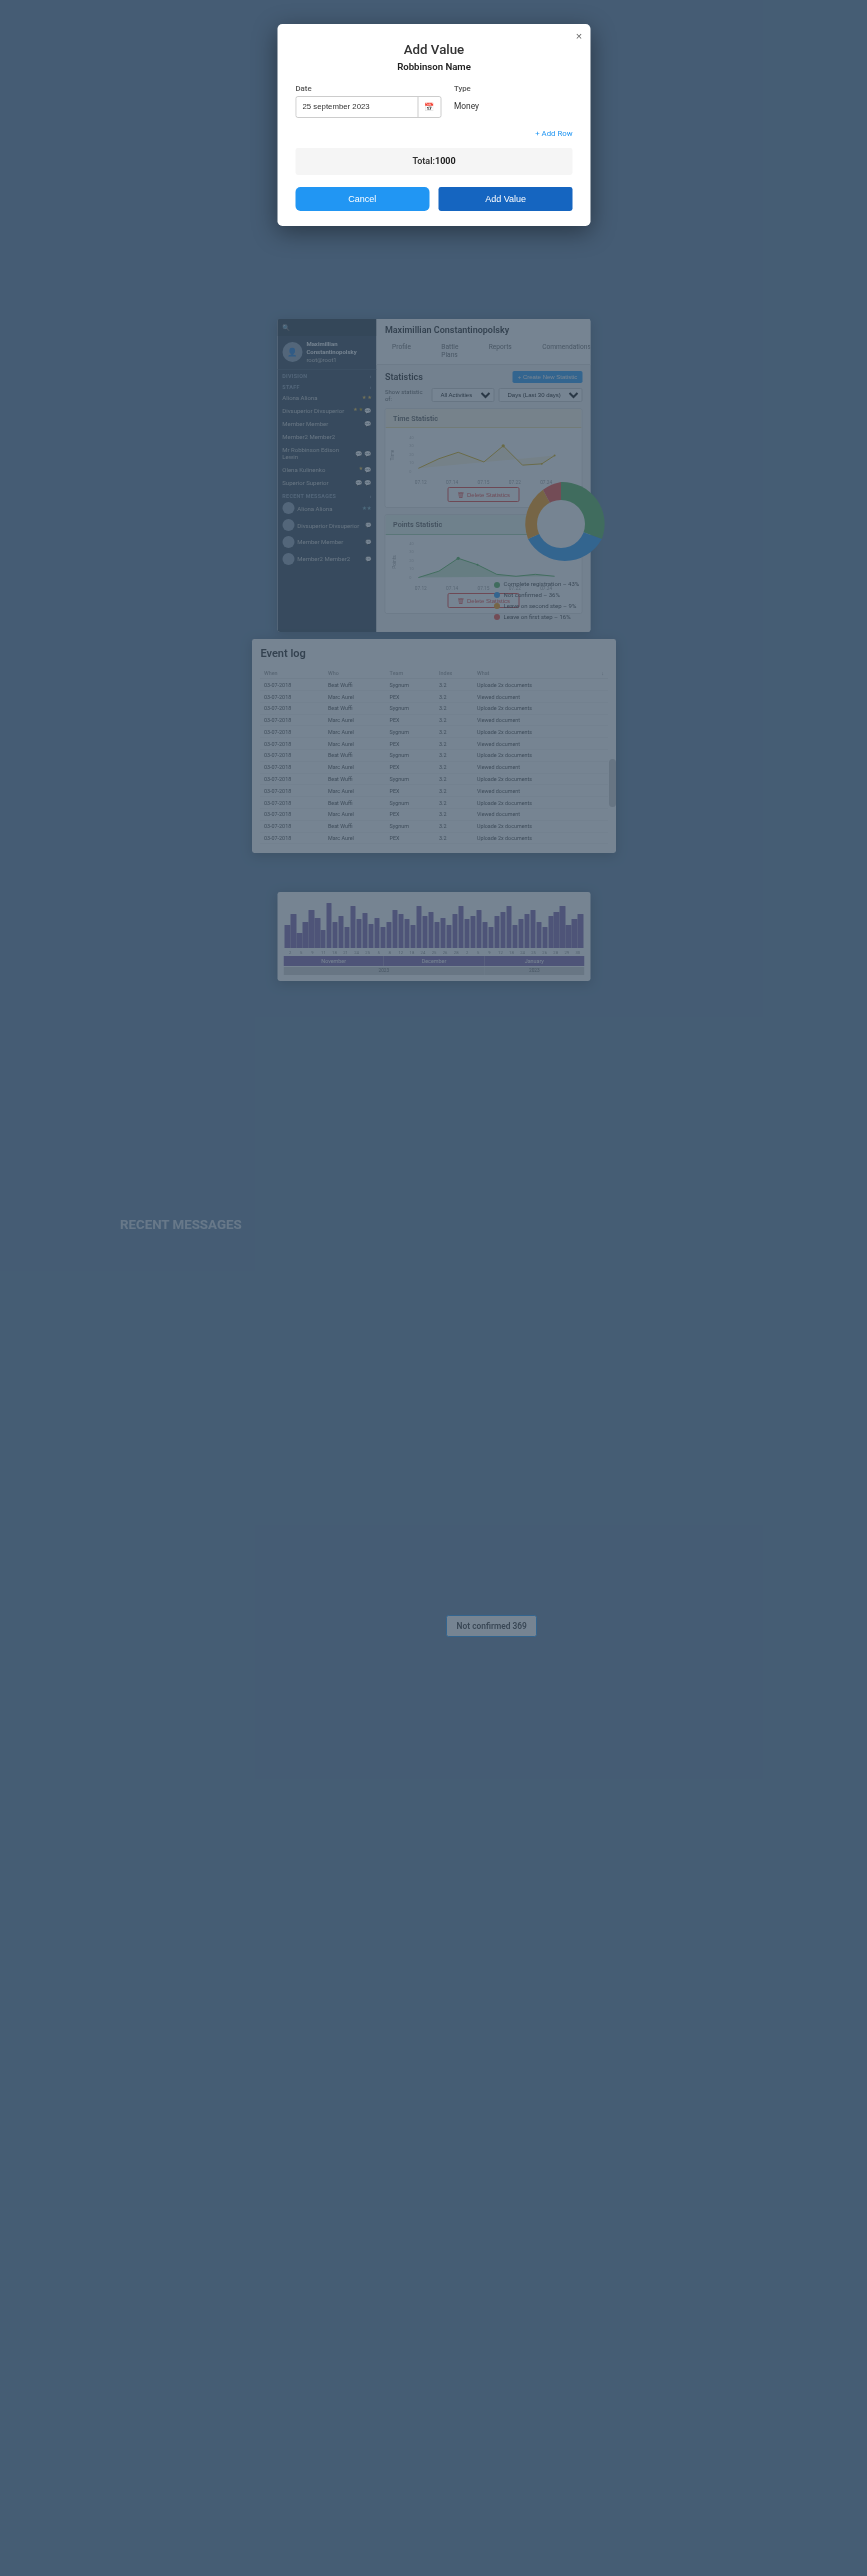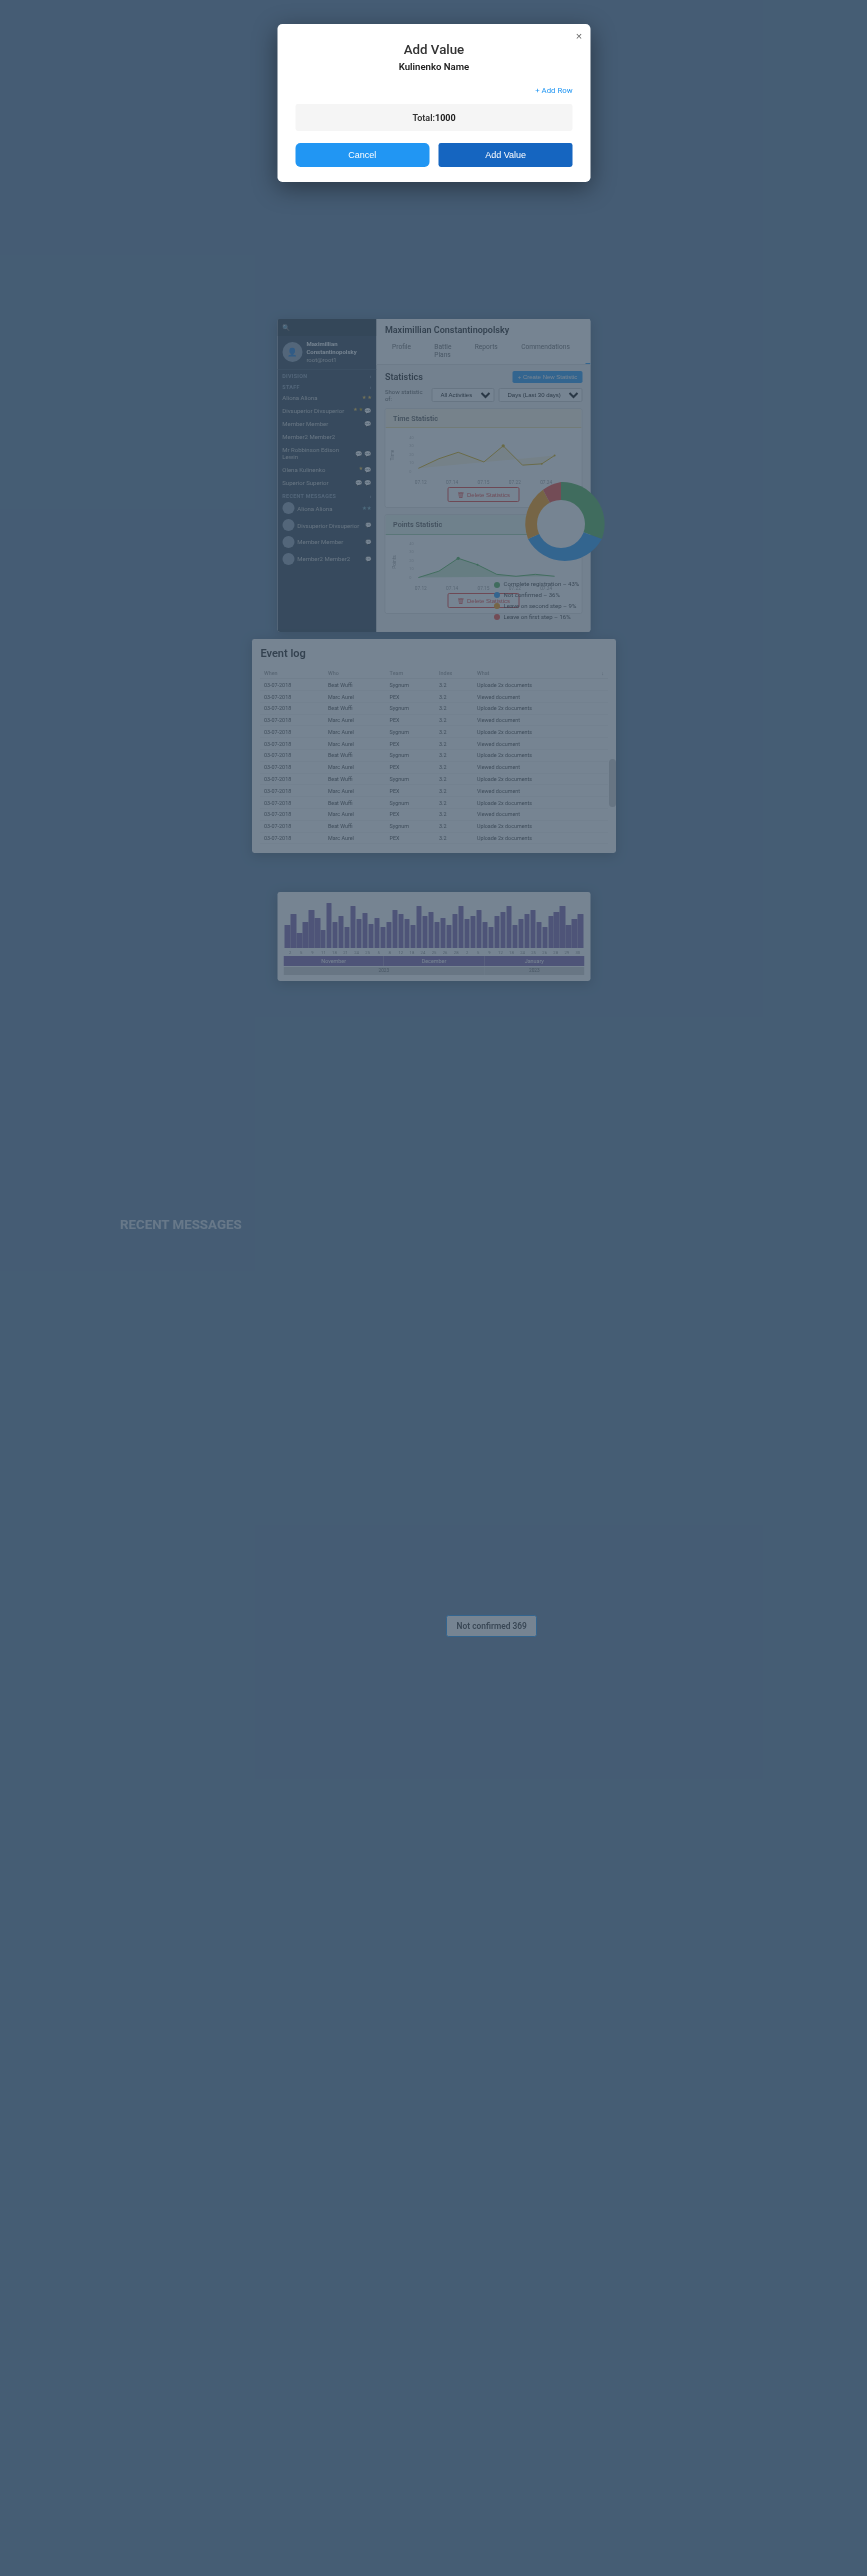--- a/index.html
+++ b/index.html
@@ -347,21 +347,21 @@
 
     .profile-name {
       font-size: 9px;
       font-weight: 600;
       color: #222;
       margin-bottom: 4.8px;
     }
 
     .profile-tabs {
       display: flex;
-      gap: 9px;
+      gap: 16px;
     }
 
     .profile-tab {
       padding: 3.6px 7.2px;
       font-size: 6.6px;
       color: #666;
       cursor: pointer;
       border-bottom: 1.2px solid transparent;
     }
 
@@ -621,22 +621,35 @@
   </style>
 </head>
 <body>
 
 <div class="overlay-bg"></div>
 
 <div class="modal-container">
   <button class="modal-close">×</button>
 
   <h2 class="modal-title">Add Value</h2>
-  <h3 class="modal-subtitle">Kulinenko Name</h3>
-
+  <h3 class="modal-subtitle">Robbinson Name</h3>
+
+  <div class="modal-row">
+    <div class="modal-field">
+      <label>Date</label>
+      <div class="modal-input-wrap">
+        <input type="text" value="25 september 2023" style="">
+        <span class="cal-icon">📅</span>
+      </div>
+    </div>
+    <div class="modal-field">
+      <label>Type</label>
+      <div class="modal-type-text">Money</div>
+    </div>
+  </div>
 
 
   <div class="add-row-link">
     <a>+ Add Row</a>
   </div>
 
   <div class="modal-total-row">
     <span class="modal-total-label">Total:</span>
     <span class="modal-total-value">1000</span>
   </div>

